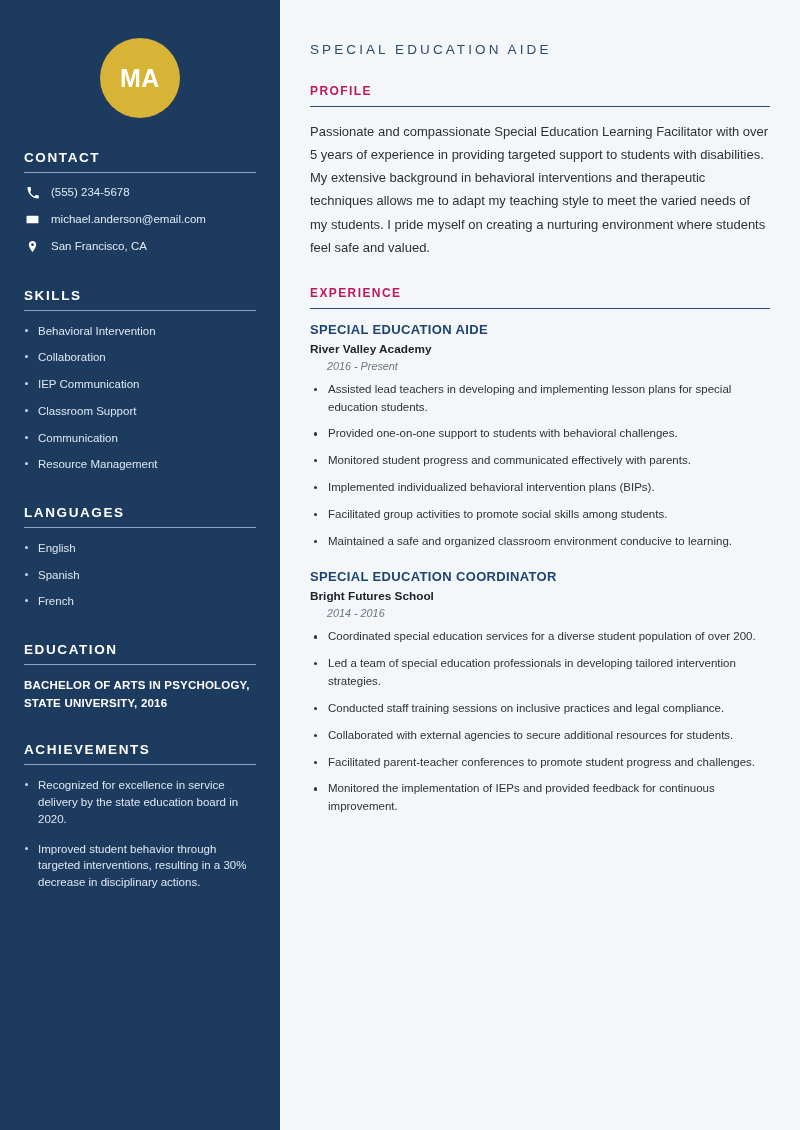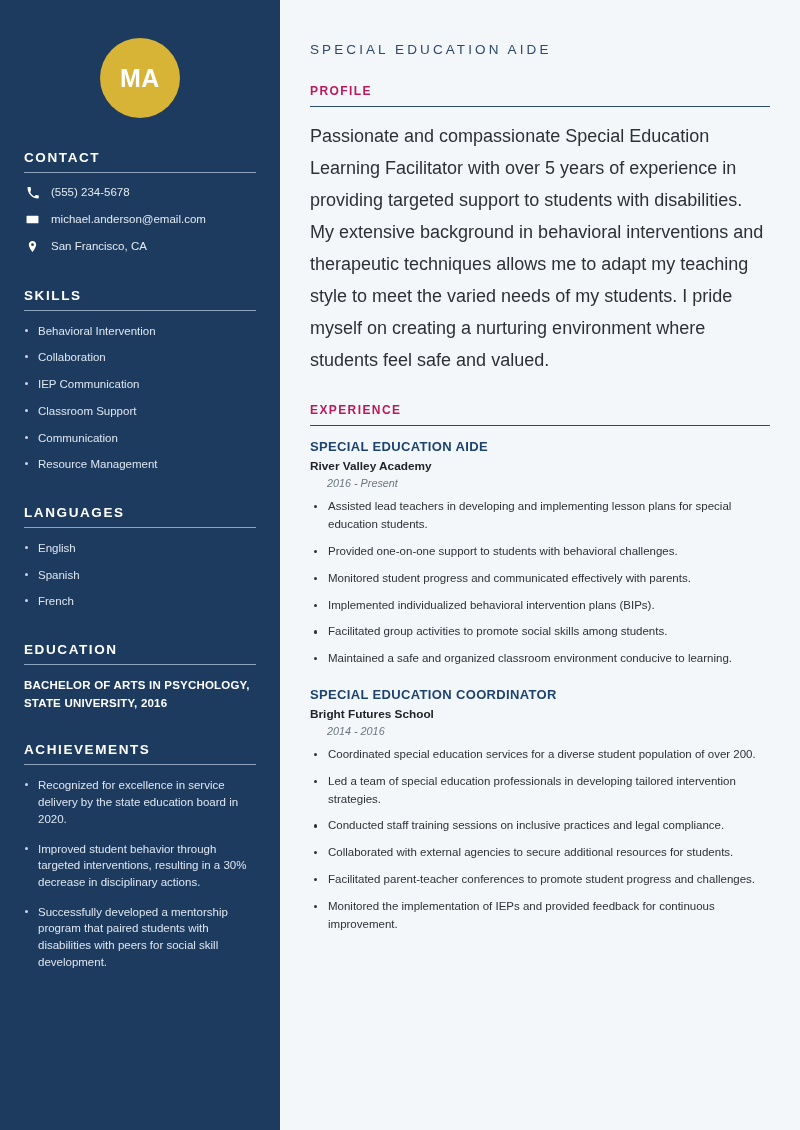--- a/index.html
+++ b/index.html
@@ -162,21 +162,21 @@
     margin: 0 0 8px 0;
     text-transform: uppercase;
   }
   .main-rule {
     height: 1px;
     background: #2b4a6f;
     border: 0;
     margin: 0 0 13px 0;
   }
   .profile-text {
-    font-size: 18px;
+    font-size: 13px;
     color: #2d3136;
     line-height: 1.78;
     margin: 0;
   }
   .exp-block { margin-bottom: 19px; }
   .exp-title {
     font-size: 13px;
     font-weight: bold;
     color: #1d4372;
     letter-spacing: 0.35px;
@@ -303,21 +303,20 @@
     </section>
 
     <div class="gap-lg"></div>
 
     <section class="side-section">
       <h2 class="side-heading">ACHIEVEMENTS</h2>
       <hr class="side-rule">
       <ul class="bullet-list achv-list">
         <li>Recognized for excellence in service delivery by the state education board in 2020.</li>
         <li>Improved student behavior through targeted interventions, resulting in a 30% decrease in disciplinary actions.</li>
-        <li>Successfully developed a mentorship program that paired students with disabilities with peers for social skill development.</li>
       </ul>
     </section>
 
   </aside>
 
   <main class="main">
 
     <div class="job-subtitle">SPECIAL EDUCATION AIDE</div>
 
     <section class="main-section">

